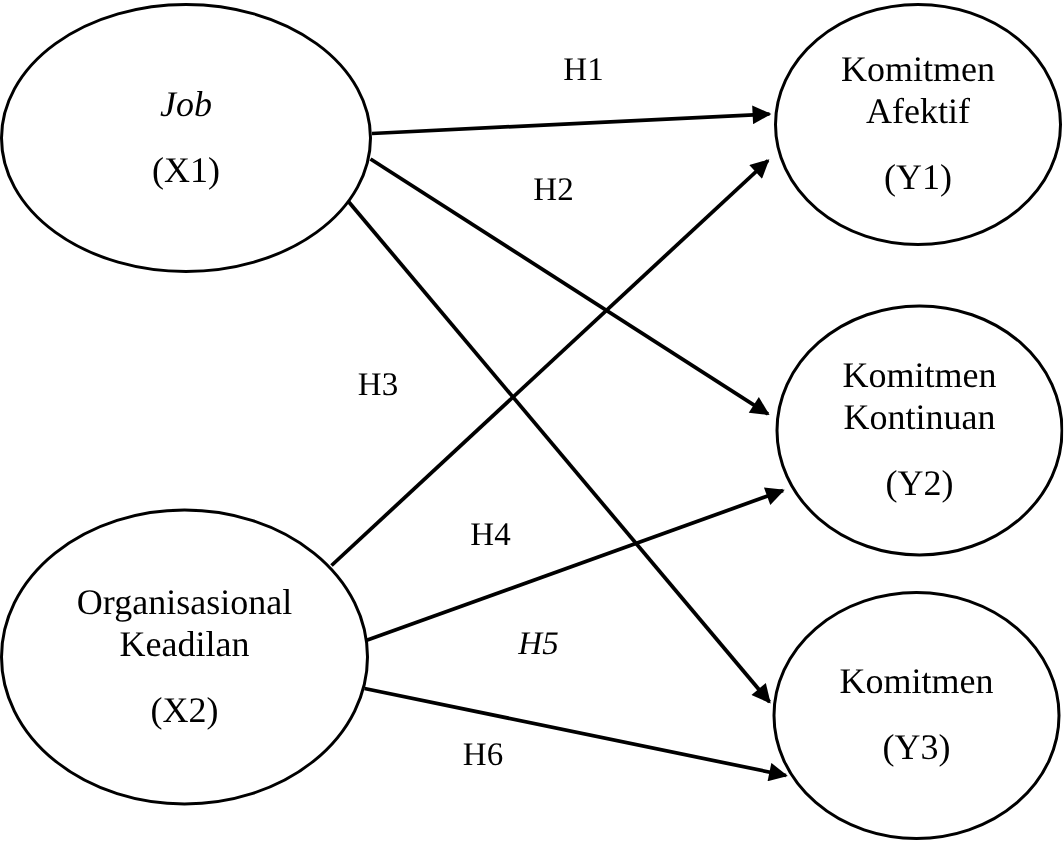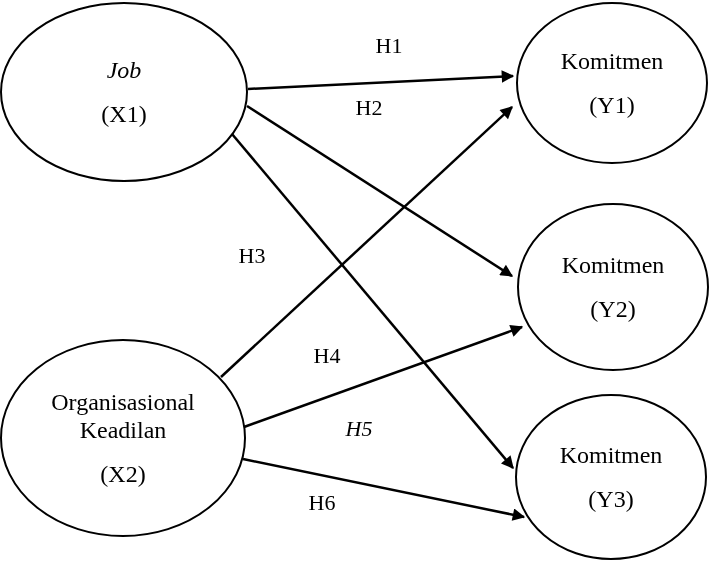--- a/index.html
+++ b/index.html
@@ -38,21 +38,21 @@
     white-space: nowrap;
   }
   
   #node-x1 { left: 1px;   top: 3px;   width: 246px; height: 178px; }
   #node-x2 { left: 1px;   top: 340px; width: 244px; height: 196px; }
   #node-y1 { left: 517px; top: 3px;   width: 190px; height: 160px; }
   #node-y2 { left: 518px; top: 204px; width: 190px; height: 166px; }
   #node-y3 { left: 516px; top: 395px; width: 190px; height: 164px; }
   
   #hlabel-1 { left: 357px; top: 46px; margin-left: 32px; }
-  #hlabel-2 { left: 369px; top: 108px; }
+  #hlabel-2 { left: 369px; top: 126px; }
   #hlabel-3 { left: 252px; top: 224px; margin-top: 32px; }
   #hlabel-4 { left: 327px; top: 356px; }
   #hlabel-5 { left: 359px; top: 429px; font-style: italic; }
   #hlabel-6 { left: 322px; top: 503px; }
 </style>
 </head>
 <body>
 
 <div class="canvas">
 
@@ -88,27 +88,29 @@
     <div class="name">
       <div>Organisasional</div>
       <div>Keadilan</div>
     </div>
     <div class="code">(X2)</div>
   </div>
 
   <div class="node" id="node-y1">
     <div class="name">
       <div>Komitmen</div>
+      <div>Afektif</div>
     </div>
     <div class="code">(Y1)</div>
   </div>
 
   <div class="node" id="node-y2">
     <div class="name">
       <div>Komitmen</div>
+      <div>Kontinuan</div>
     </div>
     <div class="code">(Y2)</div>
   </div>
 
   <div class="node" id="node-y3">
     <div class="name">
       <div>Komitmen</div>
     </div>
     <div class="code">(Y3)</div>
   </div>

